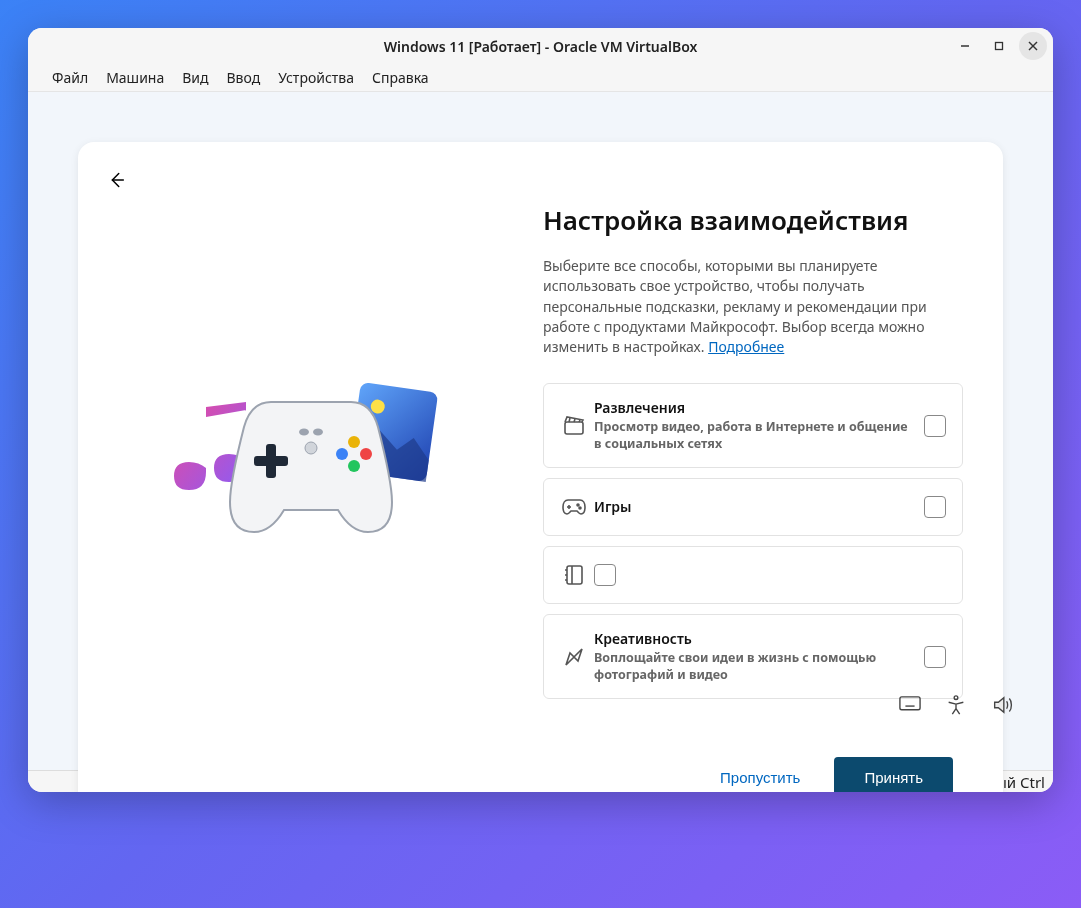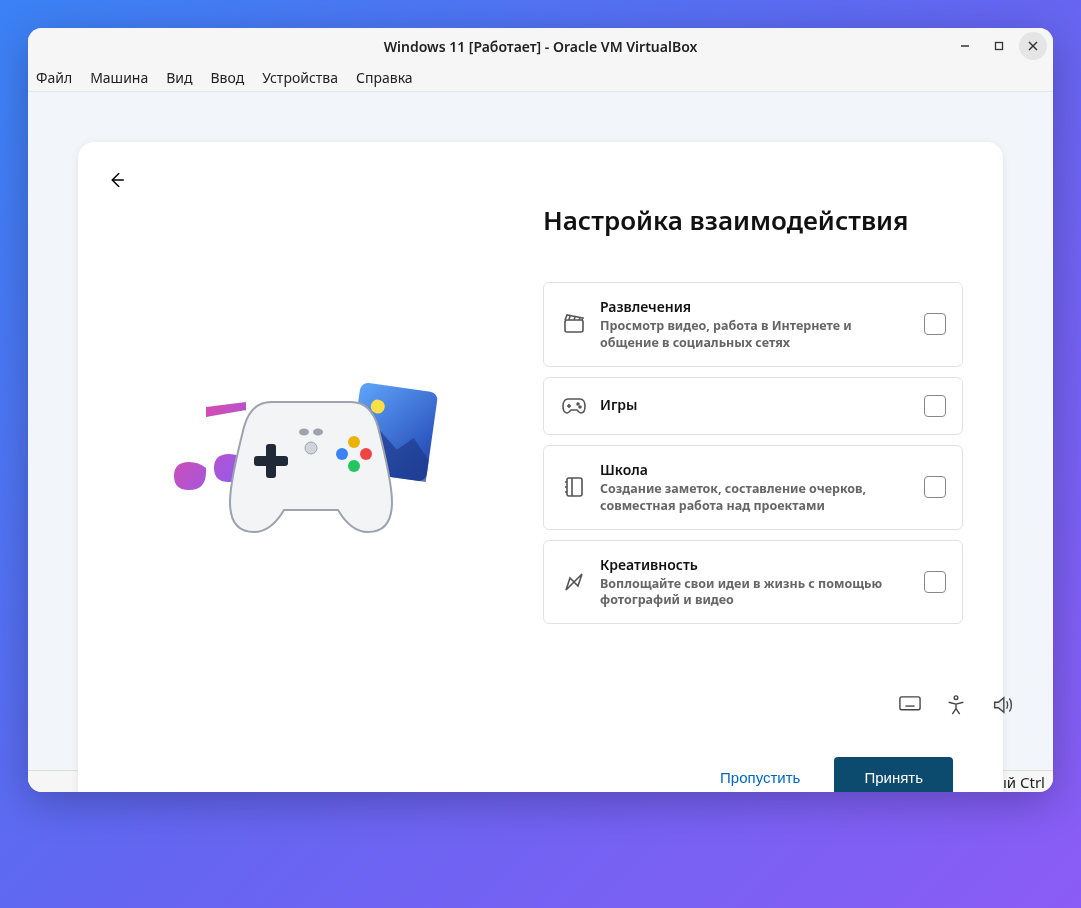--- a/index.html
+++ b/index.html
@@ -25,21 +25,21 @@
 .titlebar .title { font-size: 14px; font-weight: 600; color: #222; }
 .titlebar .wbtns { position: absolute; right: 6px; top: 4px; display: flex; gap: 6px; }
 .wbtn {
   width: 28px; height: 28px; border-radius: 50%;
   display: flex; align-items: center; justify-content: center;
   cursor: pointer; color: #333;
 }
 .wbtn.close { background: #e5e5e5; }
 .menubar {
   height: 28px; display: flex; align-items: center; gap: 2px;
-  padding: 0 0; font-size: 14px; color: #222;
+  padding: 0 16px; font-size: 14px; color: #222;
   border-bottom: 1px solid #e5e5e5;
 }
 .menubar .mitem { padding: 2px 8px; cursor: pointer; border-radius: 4px; }
 .guest {
   flex: 1; position: relative; background: #f2f6fb;
 }
 .oobe-card {
   position: absolute; left: 50px; top: 50px; width: 925px; height: 670px;
   background: #fff; border-radius: 16px;
   box-shadow: 0 2px 8px rgba(0,0,0,.08);
@@ -62,21 +62,21 @@
 }
 .heading { font-size: 26px; font-weight: 600; color: #111; margin-bottom: 18px; }
 .subtext { font-size: 14px; color: #555; line-height: 1.45; }
 .subtext a { color: #0067c0; text-decoration: underline; cursor: pointer; }
 .options {
   margin-top: 26px; display: flex; flex-direction: column; gap: 10px;
   overflow-y: auto; max-height: 360px;
 }
 .opt {
   border: 1px solid #e2e2e2; border-radius: 6px;
-  padding: 14px 16px; display: flex; align-items: center; gap: 12px;
+  padding: 14px 16px; display: flex; align-items: center; gap: 6px;
   cursor: pointer;
 }
 .opt .icon {
   width: 28px; height: 28px; flex-shrink: 0;
   display: flex; align-items: center; justify-content: center;
   color: #555;
 }
 .opt .txt { flex: 1; }
 .opt .ttl { font-size: 14px; font-weight: 600; color: #111; margin-bottom: 2px; }
 .opt .desc { font-size: 12.5px; color: #666; line-height: 1.35; font-weight: bold; }
@@ -196,20 +196,23 @@
 
               <ellipse cx="78" cy="50" rx="5" ry="3.5" fill="#9ca3af"></ellipse>
               <ellipse cx="92" cy="50" rx="5" ry="3.5" fill="#9ca3af"></ellipse>
               <circle cx="85" cy="66" r="6" fill="#d1d5db" stroke="#9ca3af"></circle>
             </g>
           </svg>
         </div>
 
         <div class="rightcol">
           <div class="heading">Настройка взаимодействия</div>
+          <div class="subtext">
+            <span>Выберите все способы, которыми вы планируете использовать свое устройство, чтобы получать персональные подсказки, рекламу и рекомендации при работе с продуктами Майкрософт. Выбор всегда можно изменить в настройках. </span><a>Подробнее</a>
+          </div>
 
           <div class="options">
 
             <div class="opt">
               <div class="icon">
                 <svg width="24" height="24" viewBox="0 0 24 24" fill="none" stroke="currentColor" stroke-width="1.6">
                     <rect x="3" y="8" width="18" height="12" rx="2"></rect>
                     <path d="M3 8 L5 3 L21 6 L20 8"></path>
                     <path d="M8 4 L7 8 M13 5 L12 8 M18 6 L17 8"></path>
                   </svg>
@@ -240,24 +243,20 @@
             <div class="opt">
               <div class="icon">
                 <svg width="22" height="24" viewBox="0 0 22 24" fill="none" stroke="currentColor" stroke-width="1.6">
                     <rect x="4" y="3" width="15" height="18" rx="2"></rect>
                     <line x1="4" y1="7" x2="2" y2="7"></line>
                     <line x1="4" y1="12" x2="2" y2="12"></line>
                     <line x1="4" y1="17" x2="2" y2="17"></line>
                     <line x1="9" y1="3" x2="9" y2="21"></line>
                   </svg>
               </div>
-              <div class="txt">
-                <div class="ttl">Школа</div>
-                <div class="desc">Создание заметок, составление очерков, совместная работа над проектами</div>
-              </div>
               <div class="chk"></div>
             </div>
 
             <div class="opt">
               <div class="icon">
                 <svg width="24" height="24" viewBox="0 0 24 24" fill="none" stroke="currentColor" stroke-width="1.6">
                     <path d="M4 20 L8 8 L12 12 L4 20z"></path>
                     <path d="M20 4 L16 16 L12 12 L20 4z"></path>
                   </svg>
               </div>

